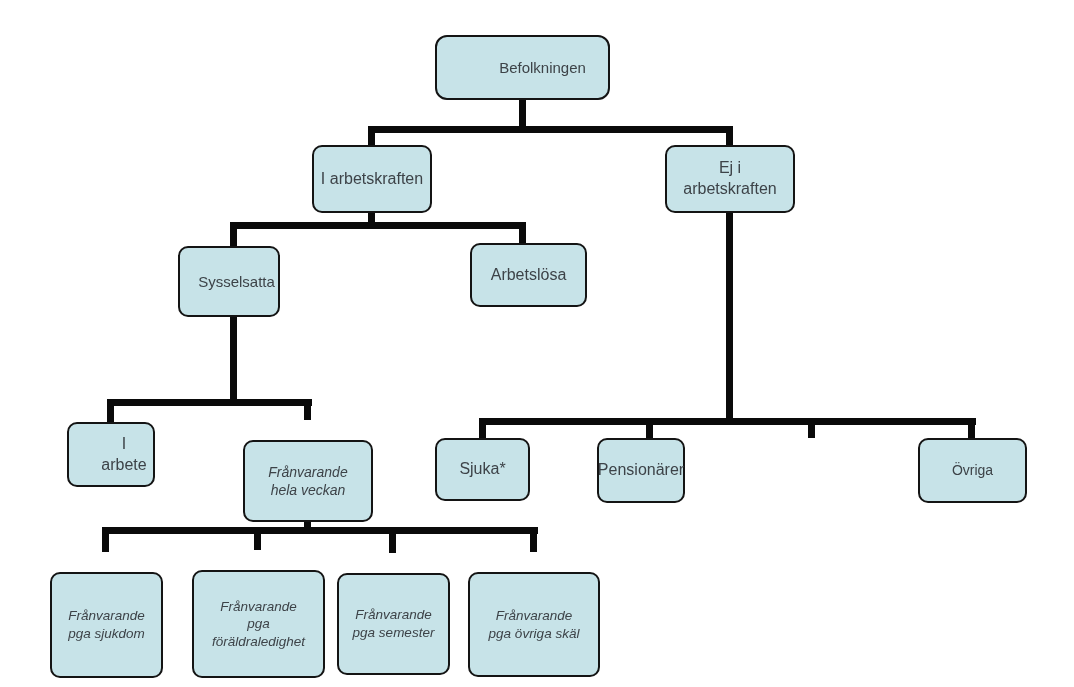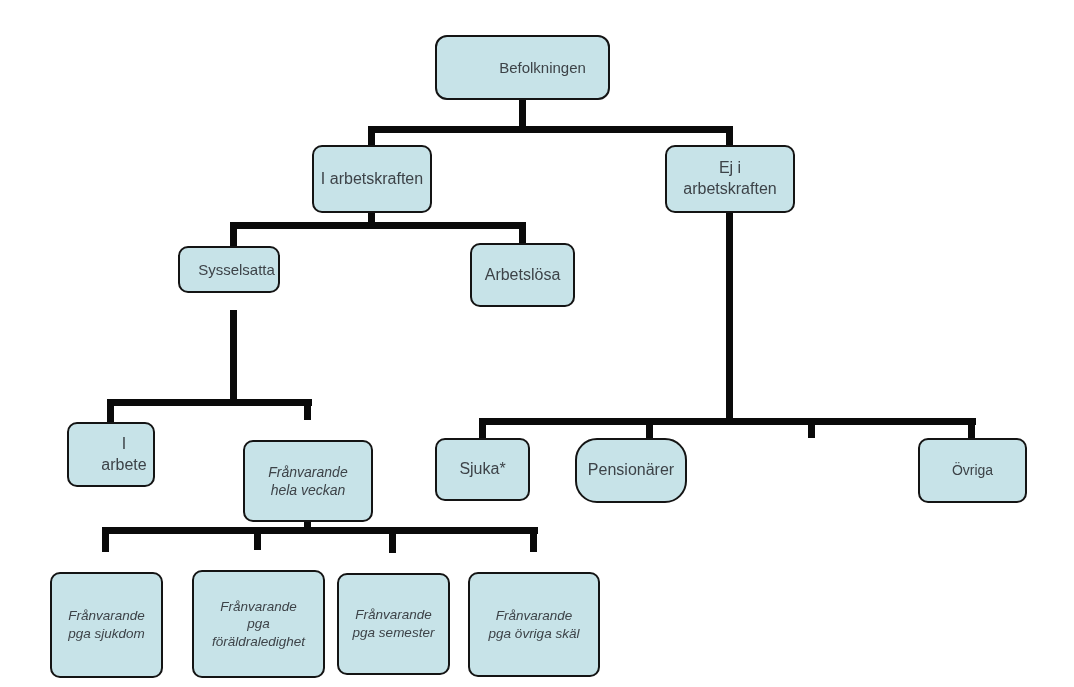--- a/index.html
+++ b/index.html
@@ -41,26 +41,26 @@
     z-index: 2;
   }
   .node.it {
     font-style: italic;
     font-size: 13.5px;
     margin-top: 20px;
   }
   #n1  { left: 435px; top: 35px;  width: 175px; height: 65px;  font-size: 15px; border-radius: 12px; padding-left: 46px; }
   #n2  { left: 312px; top: 145px; width: 120px; height: 68px; }
   #n3  { left: 665px; top: 145px; width: 130px; height: 68px; }
-  #n4  { left: 178px; top: 246px; width: 102px; height: 47px; font-size: 15px; padding-left: 21px; }
-  #n5  { left: 470px; top: 243px; width: 105px; height: 64px; }
+  #n4  { left: 178px; top: 246px; width: 102px; height: 71px; font-size: 15px; padding-left: 21px; }
+  #n5  { left: 470px; top: 243px; width: 117px; height: 64px; }
   #n6  { left: 67px;  top: 422px; width: 88px;  height: 65px; padding-left: 32px; }
   #n7  { left: 243px; top: 420px; width: 130px; height: 82px; font-size: 14px; }
   #n8  { left: 435px; top: 438px; width: 95px;  height: 63px; }
-  #n9  { left: 575px; top: 438px; width: 112px; height: 65px; border-radius: 22px; }
+  #n9  { left: 597px; top: 438px; width: 88px; height: 65px; }
   #n10 { left: 740px; top: 438px; width: 143px; height: 65px; }
   #n11 { left: 918px; top: 438px; width: 109px; height: 65px; font-size: 14px; }
   #n12 { left: 50px;  top: 552px; width: 113px; height: 106px; }
   #n13 { left: 192px; top: 550px; width: 133px; height: 108px; }
   #n14 { left: 337px; top: 553px; width: 113px; height: 102px; }
   #n15 { left: 468px; top: 552px; width: 132px; height: 105px; }
 </style>
 </head>
 <body>
 

